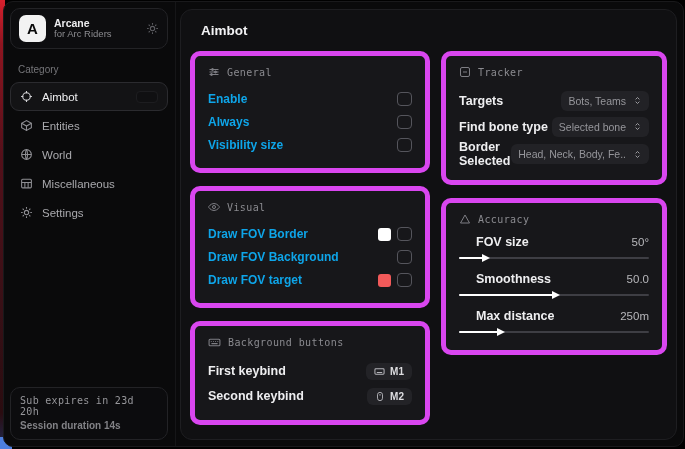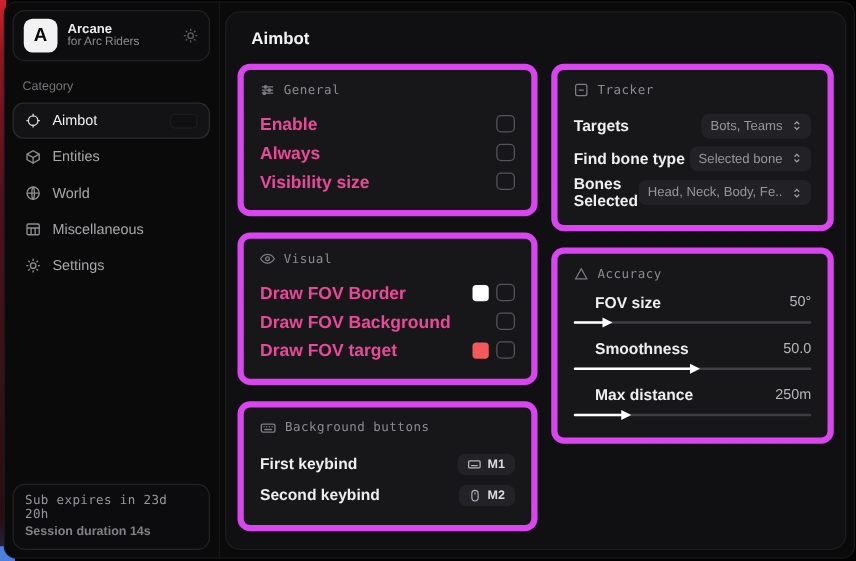--- a/index.html
+++ b/index.html
@@ -49,21 +49,21 @@
   .col-left { width:240px; flex-shrink:0; }
   .col-right { flex:1; }
 
   .card { background:#17171a; border:5px solid #d946ef; border-radius:10px; padding:10px 13px 12px; margin-bottom:13px; }
   .card-head { display:flex; align-items:center; gap:7px; font-family:"DejaVu Sans Mono", monospace;
     font-size:10px; color:#8b8b90; letter-spacing:0.4px; margin-bottom:10px; }
   .card-head .hicon { display:flex; color:#7e7e84; }
 
   .row { display:flex; align-items:center; min-height:22px; }
   .row + .row { margin-top:1px; }
-  .row-label { font-size:14px; color:#ec4899; font-weight:bold; }
+  .row-label { font-size:12px; color:#0ea5e9; font-weight:bold; }
   .row-label.bright { color:#eeeef0; font-size:12.5px; }
   .row-right { margin-left:auto; display:flex; align-items:center; gap:6px; }
 
   .checkbox { width:15px; height:14px; border:1.5px solid #55555c; border-radius:4px; background:transparent; cursor:pointer; }
   .swatch { width:13px; height:13px; border-radius:3px; cursor:pointer; }
 
   .keybadge { background:#232327; border-radius:6px; padding:3px 8px; display:flex; align-items:center; gap:5px;
     color:#dddde0; font-size:10px; font-weight:bold; cursor:pointer; }
   .keybadge .kicon { display:flex; color:#b5b5ba; }
 
@@ -315,21 +315,21 @@
                     <span class="dval">Selected bone</span>
                     <span class="dicon">
                       <svg width="9" height="11" viewBox="0 0 24 24" fill="none" stroke="currentColor" stroke-width="2.5">
                         <path d="M7 9l5-5 5 5M7 15l5 5 5-5"></path>
                       </svg>
                     </span>
                   </span>
                 </span>
               </div>
               <div class="row" style="min-height:25px;">
-                <span class="row-label bright">Bones Selected</span>
+                <span class="row-label bright">Border Selected</span>
                 <span class="row-right">
                   <span class="dropdown" style="max-width:138px;">
                     <span class="dval">Head, Neck, Body, Fe..</span>
                     <span class="dicon">
                       <svg width="9" height="11" viewBox="0 0 24 24" fill="none" stroke="currentColor" stroke-width="2.5">
                         <path d="M7 9l5-5 5 5M7 15l5 5 5-5"></path>
                       </svg>
                     </span>
                   </span>
                 </span>

